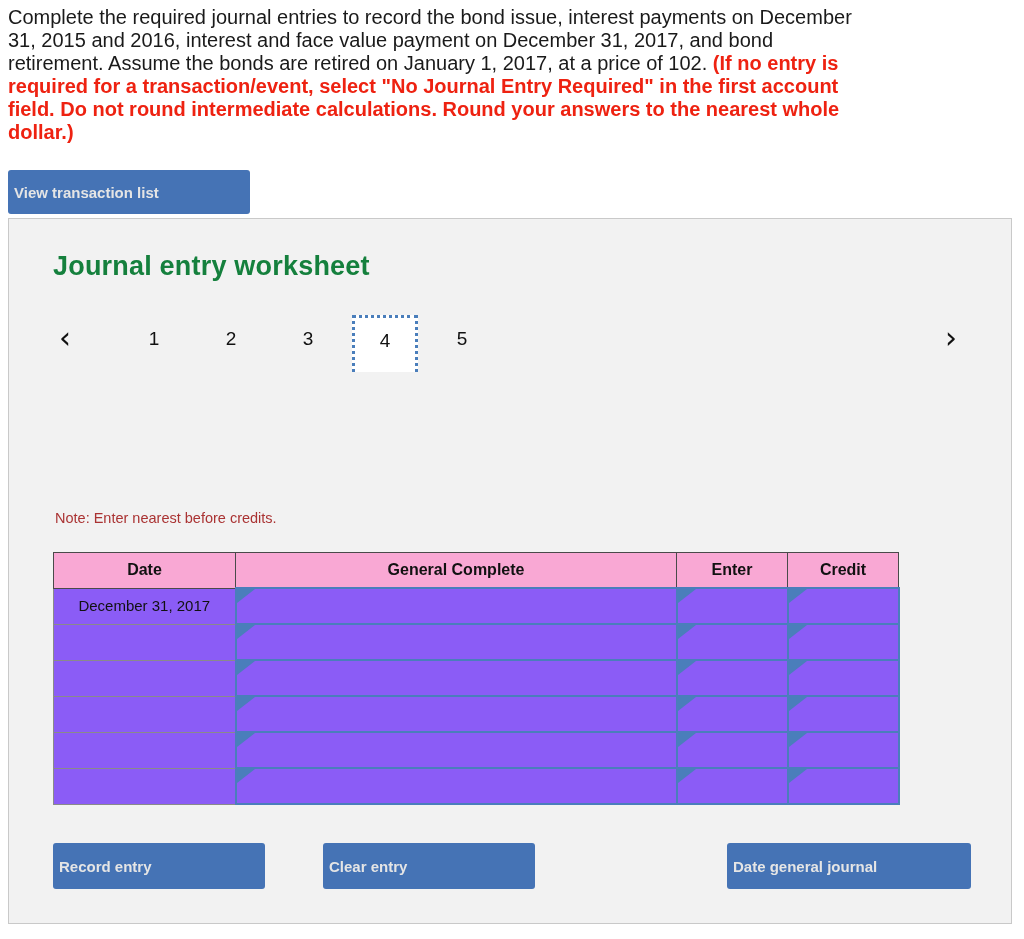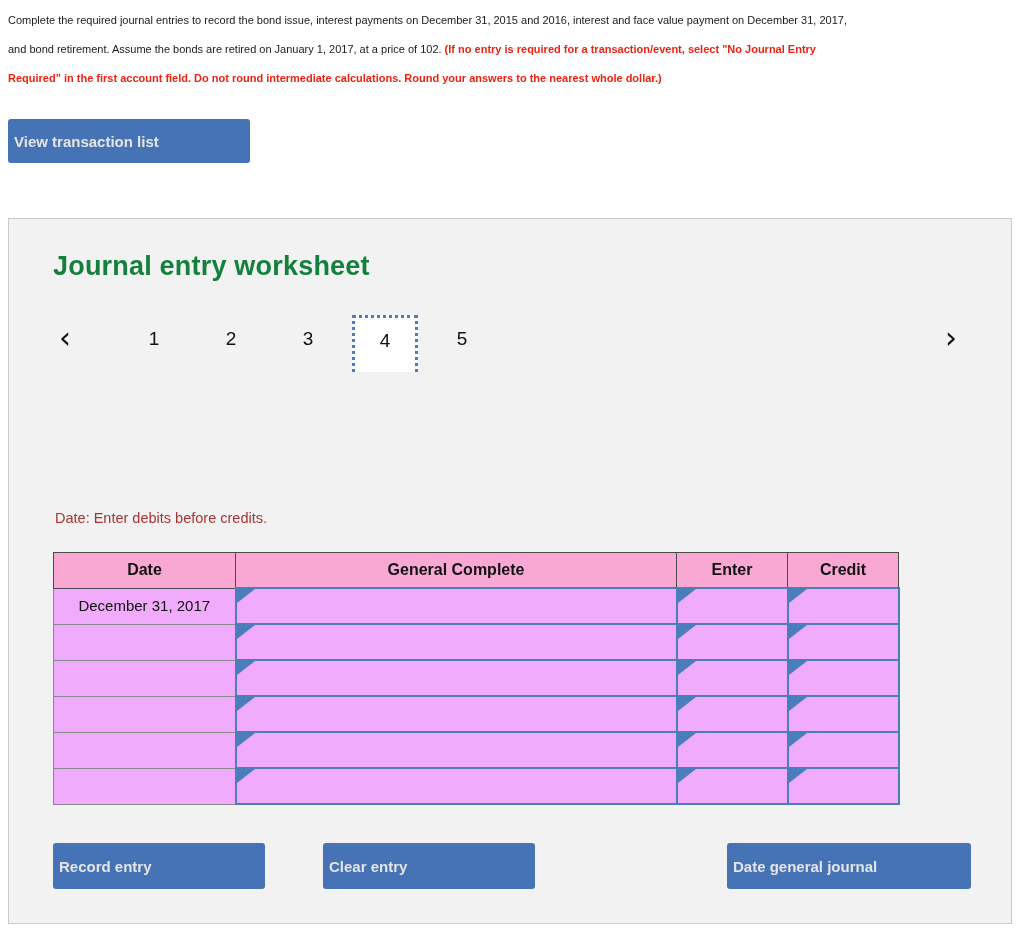--- a/index.html
+++ b/index.html
@@ -11,22 +11,22 @@
     width: 1024px;
     height: 939px;
     font-family: "Liberation Sans", sans-serif;
     color: #000;
     overflow: hidden;
   }
 
   
   #prompt {
     padding: 6px 8px 0 8px;
-    font-size: 11px;
-    line-height: 29px;
+    font-size: 20px;
+    line-height: 23px;
     color: #1a1a1a;
     width: 860px;
   }
   #prompt .red {
     color: #ee2211;
     font-weight: bold;
   }
 
   
   #view-transaction-wrap {
@@ -152,21 +152,21 @@
   #journal-table th {
     background: #f9a8d4;
     border: 1px solid #4a4a4a;
     height: 32px;
     font-size: 16px;
     font-weight: bold;
     color: #111;
     text-align: center;
   }
   #journal-table td {
-    background: #f0abfc;
+    background: #8b5cf6;
     height: 34px;
     padding: 0;
     vertical-align: middle;
   }
   td.date-cell {
     border: 1px solid #8a8a8a;
     text-align: center;
     font-size: 15px;
     color: #111;
     line-height: 18px;
@@ -213,21 +213,21 @@
     <div class="chev" id="pager-prev">‹</div>
     <div class="tab" style="left:112px">1</div>
     <div class="tab" style="left:189px">2</div>
     <div class="tab" style="left:266px">3</div>
     <div class="tab active" style="left:343px">4</div>
     <div class="tab" style="left:420px">5</div>
     <div class="chev" id="pager-next">›</div>
   </div>
 
 
-  <div id="note">Date: Enter debits before credits.</div>
+  <div id="note">Note: Enter nearest before credits.</div>
 
   <table id="journal-table">
     <colgroup>
       <col style="width:182px">
       <col style="width:441px">
       <col style="width:111px">
       <col style="width:111px">
     </colgroup>
     <thead>
       <tr>

